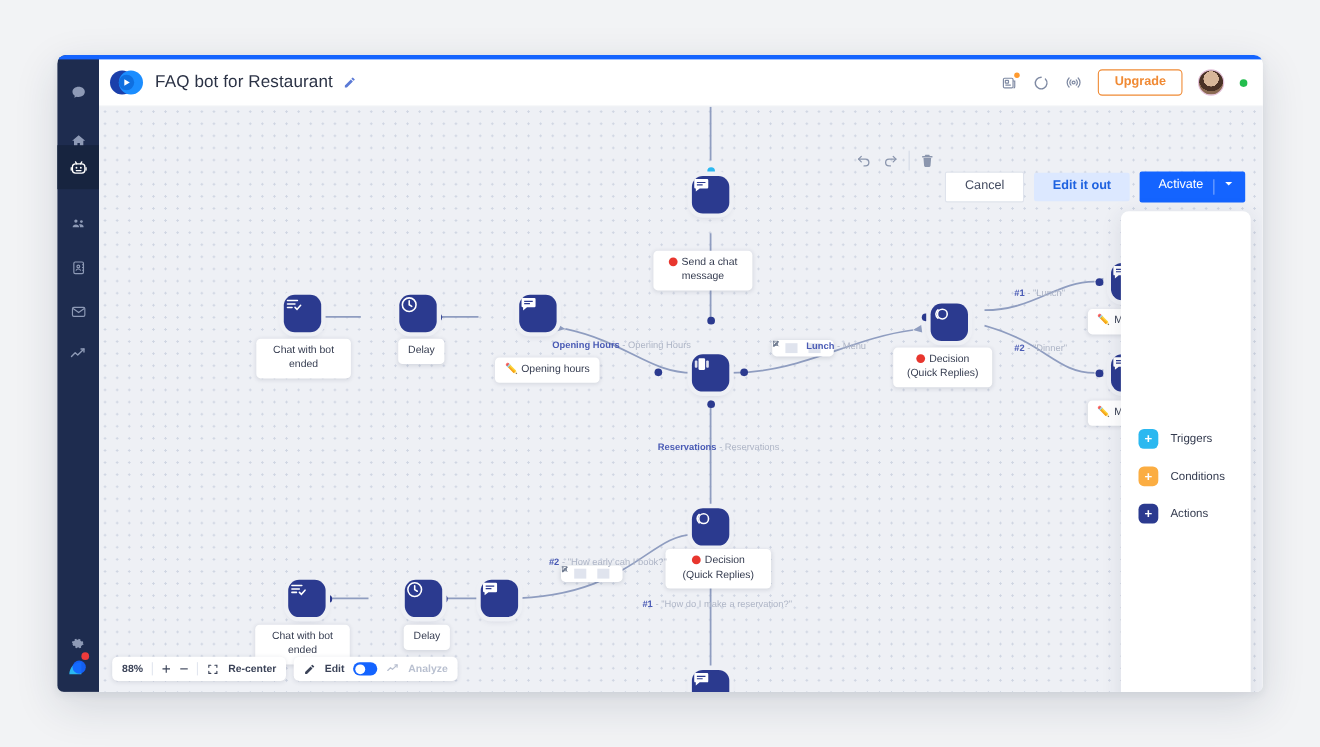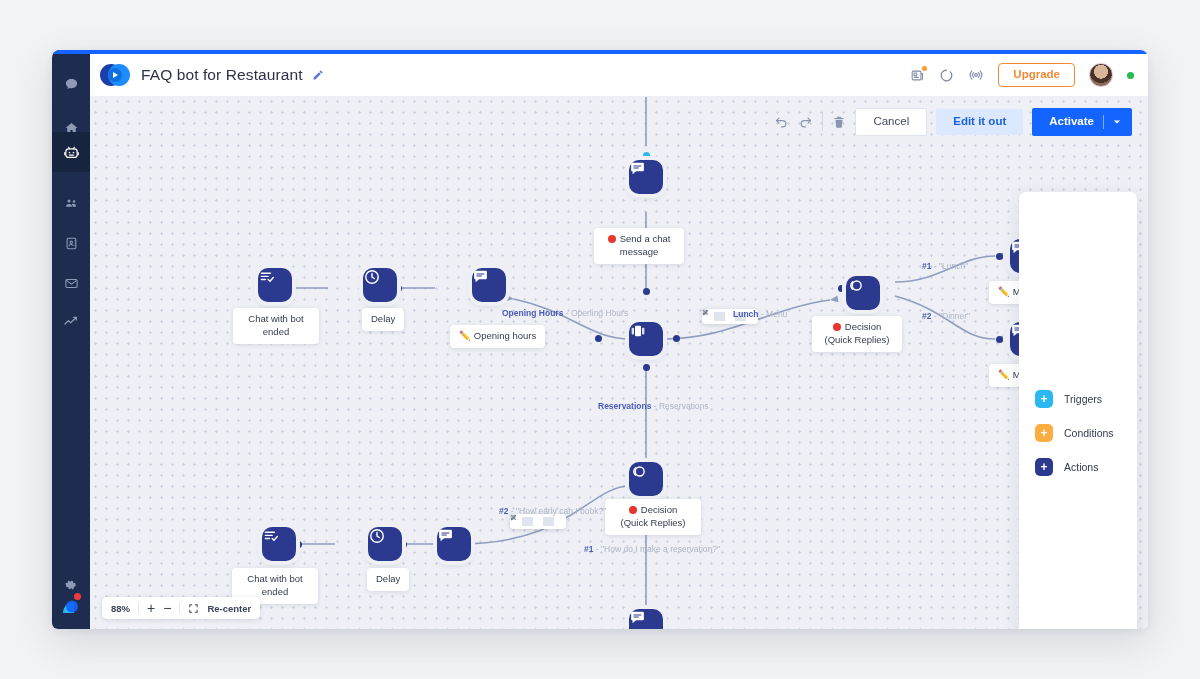--- a/index.html
+++ b/index.html
@@ -64,24 +64,24 @@
     background:#eef0f5;
     background-image:radial-gradient(#cfd5e2 1px, transparent 1.2px);
     background-size:11px 11px;
     overflow:hidden;
   }
   
   .actionbar{position:absolute;right:16px;top:12px;display:flex;align-items:center;gap:9px;z-index:12;}
   .ab-ico{color:#8b96ae;display:flex;align-items:center;cursor:pointer;}
   .ab-sep{width:1px;height:18px;background:#d3d9e6;}
   .btn{font-size:11.5px;border-radius:2px;padding:7px 17px;line-height:1;cursor:pointer;
-       font-family:"Liberation Sans", sans-serif;border:none;}
+       font-family:"Liberation Sans", sans-serif;border:none;margin-top:48px;}
   .btn-cancel{background:#fff;border:1px solid #dfe3ec;color:#434b60;}
   .btn-test{background:#dce8ff;color:#1e62e0;font-weight:bold;}
-  .btn-activate{background:#1464ff;color:#fff;font-weight:bold;padding-right:11px;display:flex;align-items:center;gap:9px;}
+  .btn-activate{background:#1464ff;color:#fff;font-weight:normal;padding-right:11px;display:flex;gap:9px;}
   .btn-activate .vsep{width:1px;height:14px;background:rgba(255,255,255,.45);}
 
   
   .flow{position:absolute;inset:0;}
   .flow svg{position:absolute;left:0;top:0;overflow:visible;}
   .node{
     position:absolute;width:34px;height:34px;border-radius:10px;background:#2b3a8f;
     display:flex;align-items:center;justify-content:center;color:#fff;
     box-shadow:0 0 0 4px #eef0f5, 0 3px 7px rgba(30,40,80,.16);
   }
@@ -588,15 +588,31 @@
         <span class="bb-plus">+</span>
         <span class="bb-plus">−</span>
         <span class="bb-div"></span>
         <span class="bb-ico">
           <svg width="11" height="11" viewBox="0 0 24 24" fill="none" stroke="currentColor" stroke-width="2.2" stroke-linecap="round">
               <path d="M4 8V4h4M20 8V4h-4M4 16v4h4M20 16v4h-4"></path>
             </svg>
         </span>
         <span class="bb-txt">Re-center</span>
       </div>
+      <div class="bb">
+        <span class="bb-ico">
+          <svg width="11" height="11" viewBox="0 0 24 24" fill="currentColor">
+              <path d="M3 17.3V21h3.7L17.6 10.1l-3.7-3.7zm17.7-9.9a1 1 0 000-1.4l-2.7-2.7a1 1 0 00-1.4 0l-1.8 1.8 3.7 3.7z"></path>
+            </svg>
+        </span>
+        <span class="bb-txt">Edit</span>
+        <span class="toggle"></span>
+        <span class="bb-ico muted">
+          <svg width="12" height="12" viewBox="0 0 24 24" fill="none" stroke="currentColor" stroke-width="2.2" stroke-linecap="round" stroke-linejoin="round">
+              <path d="M3 15l5-5 3.5 3L20 5"></path>
+              <path d="M20 5h-4M20 5v4"></path>
+            </svg>
+        </span>
+        <span class="bb-txt muted">Analyze</span>
+      </div>
     </div>
   </main>
 </div>
 
 </body></html>

